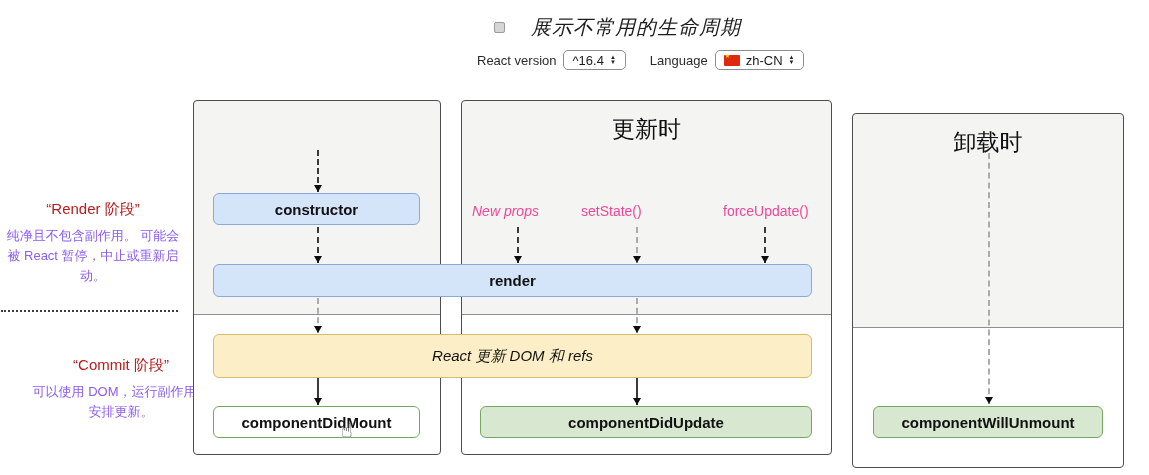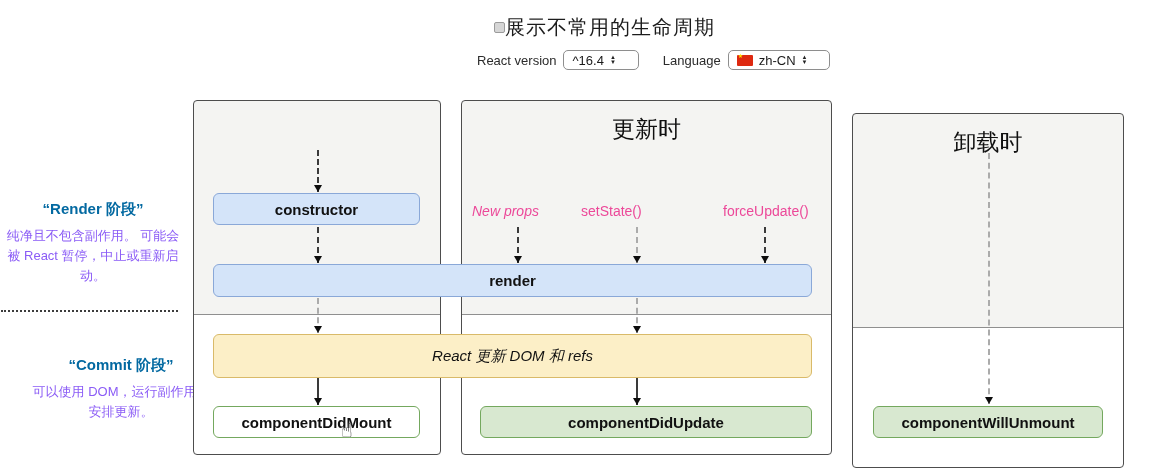--- a/index.html
+++ b/index.html
@@ -1,41 +1,41 @@
 <!DOCTYPE html>
 <html><head>
 <meta charset="utf-8">
 <style>
   * { margin:0; padding:0; box-sizing:border-box; }
   html,body { background:#ffffff; }
   body { font-family:"Liberation Sans","DejaVu Sans",sans-serif; }
   #canvas { position:relative; width:1149px; height:475px; background:#fff; overflow:hidden; }
 
   
-  .title-row { position:absolute; left:494px; top:14px; display:flex; align-items:center; gap:0; }
+  .title-row { position:absolute; left:494px; top:14px; display:flex; align-items:center; gap:26px;font-style:italic; }
   .checkbox { width:11px; height:11px; border:1px solid #9b9b9b; border-radius:2px;
               background:#d6d6d6; cursor:pointer; }
   .page-title { font-size:20px; color:#1c1c1c; font-weight:500; letter-spacing:1px; }
 
   .controls-row { position:absolute; left:477px; top:50px; display:flex; align-items:center;
                   font-size:13px; color:#2b2b2b; }
   .ctl-label { white-space:nowrap; }
   .select { display:inline-flex; align-items:center; gap:6px; margin-left:7px;
             border:1px solid #8e8e8e; border-radius:5px; background:#fff;
-            padding:2px 22px 2px 8px; height:20px; font-size:13px; color:#1a1a1a; cursor:pointer; }
+            padding:2px 9px 2px 8px; height:20px; font-size:13px; color:#1a1a1a; cursor:pointer; }
   .stepper { display:flex; flex-direction:column; line-height:5px; font-size:6px; color:#222; }
   .gap24 { width:24px; }
   .flag { position:relative; width:16px; height:11px; background:#de2910; border-radius:1px;
           display:inline-block; }
   .flag .star { position:absolute; left:1px; top:-3px; color:#ffde00; font-size:6px;
                 font-family:"DejaVu Sans",sans-serif; }
 
   
   .side-block { position:absolute; left:3px; width:180px; text-align:center; }
-  .side-title { font-size:15px; font-weight:bold; color:#0369a1; margin-bottom:7px; }
+  .side-title { font-size:15px; font-weight:normal; color:#b91c1c; margin-bottom:7px; }
   .side-desc  { font-size:13px; color:#8b5cf6; line-height:20px; }
   .side-divider { position:absolute; left:1px; top:310px; width:177px;
                   border-top:2px dotted #3c3c3c; }
 
   
   .col { position:absolute; top:100px; height:355px; border:1px solid #4d4d4d; border-radius:4px;
          background:linear-gradient(to bottom,#f4f4f2 0,#f4f4f2 213px,#ffffff 213px); }
   .col-title { position:absolute; top:13px; left:0; width:100%; text-align:center;
                font-size:23px; font-weight:500; color:#101010; }
   .phase-divider { position:absolute; left:0; top:213px; width:100%; height:1px; background:#8f8f8f; }

